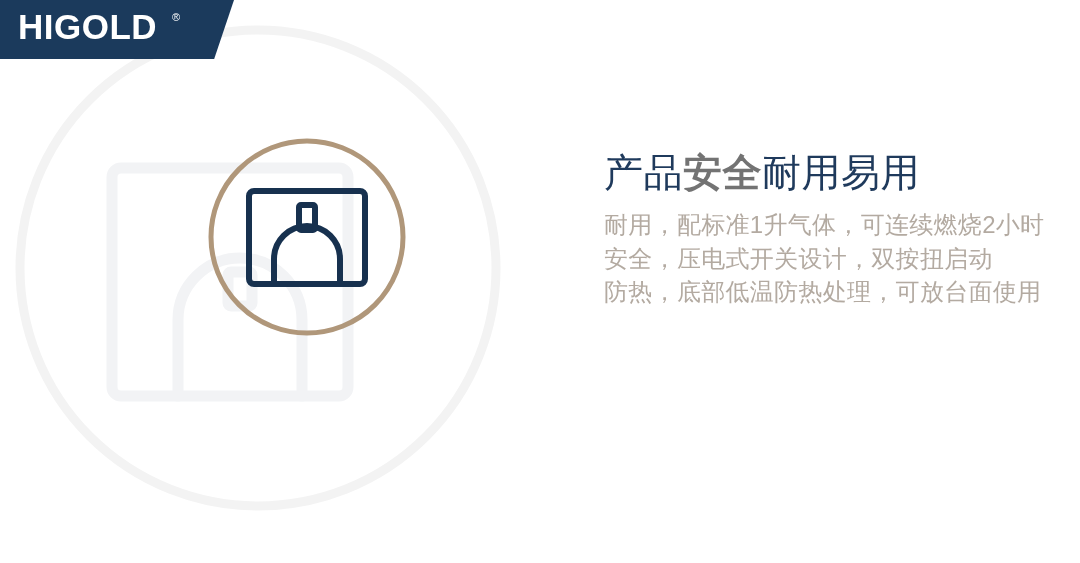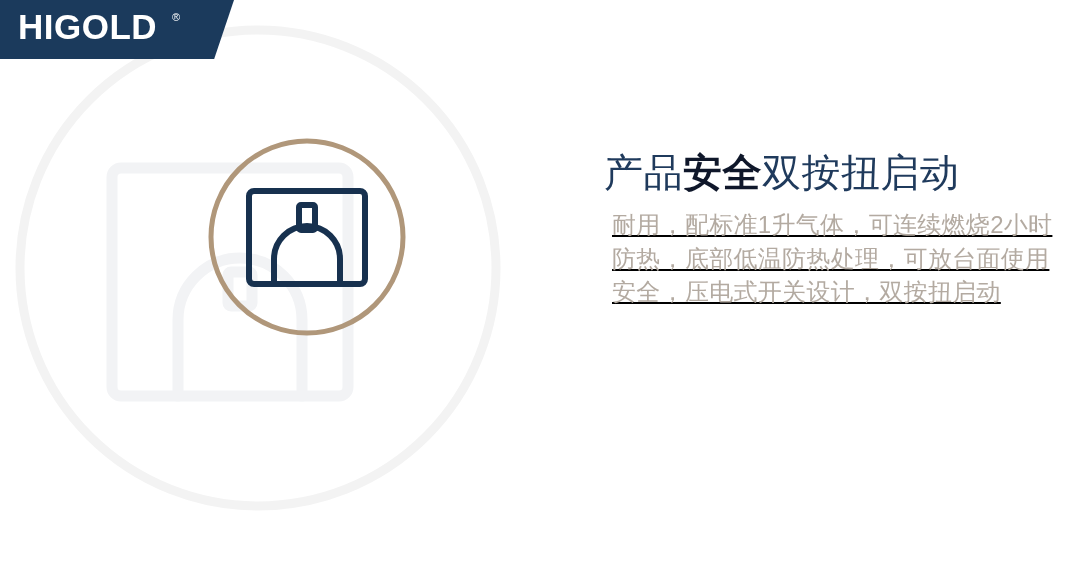--- a/index.html
+++ b/index.html
@@ -92,27 +92,26 @@
     font-size: 39px;
     line-height: 1.18;
     color: #1f3a5c;
     font-weight: normal;
     letter-spacing: 0.5px;
     font-family: "Liberation Sans", "DejaVu Sans", sans-serif;
     white-space: nowrap;
   }
   .headline .accent {
     font-weight: bold;
-    color: #0f172a;
+    color: #737373;
   }
   .feature-list {
-    margin: 8px;
+    margin: 0;
     padding: 0;
     list-style: none;
-    text-decoration: underline;
   }
   .feature-item {
     font-size: 24px;
     line-height: 33.5px;
     color: #b3aaa1;
     letter-spacing: 0.3px;
     font-family: "Liberation Sans", "DejaVu Sans", sans-serif;
     white-space: nowrap;
   }
 </style>
@@ -146,22 +145,22 @@
 
       <rect x="43" y="55" width="116" height="93" rx="5" ry="5" fill="none" stroke="#17314f" stroke-width="6"></rect>
 
       <path d="M 68 148 L 68 123 A 33 33 0 0 1 134 123 L 134 148" fill="none" stroke="#17314f" stroke-width="6" stroke-linecap="butt"></path>
 
       <rect x="93" y="69" width="16" height="25" rx="2" ry="2" fill="none" stroke="#17314f" stroke-width="6"></rect>
     </svg>
   </div>
 
   <div class="text-block">
-    <h1 class="headline"><span>产品</span><span class="accent">安全</span><span>双按扭启动</span></h1>
+    <h1 class="headline"><span>产品</span><span class="accent">安全</span><span>耐用易用</span></h1>
 
     <ul class="feature-list">
       <li class="feature-item">耐用，配标准1升气体，可连续燃烧2小时</li>
+      <li class="feature-item">安全，压电式开关设计，双按扭启动</li>
       <li class="feature-item">防热，底部低温防热处理，可放台面使用</li>
-      <li class="feature-item">安全，压电式开关设计，双按扭启动</li>
     </ul>
   </div>
 
 </div>
 
 </body></html>

